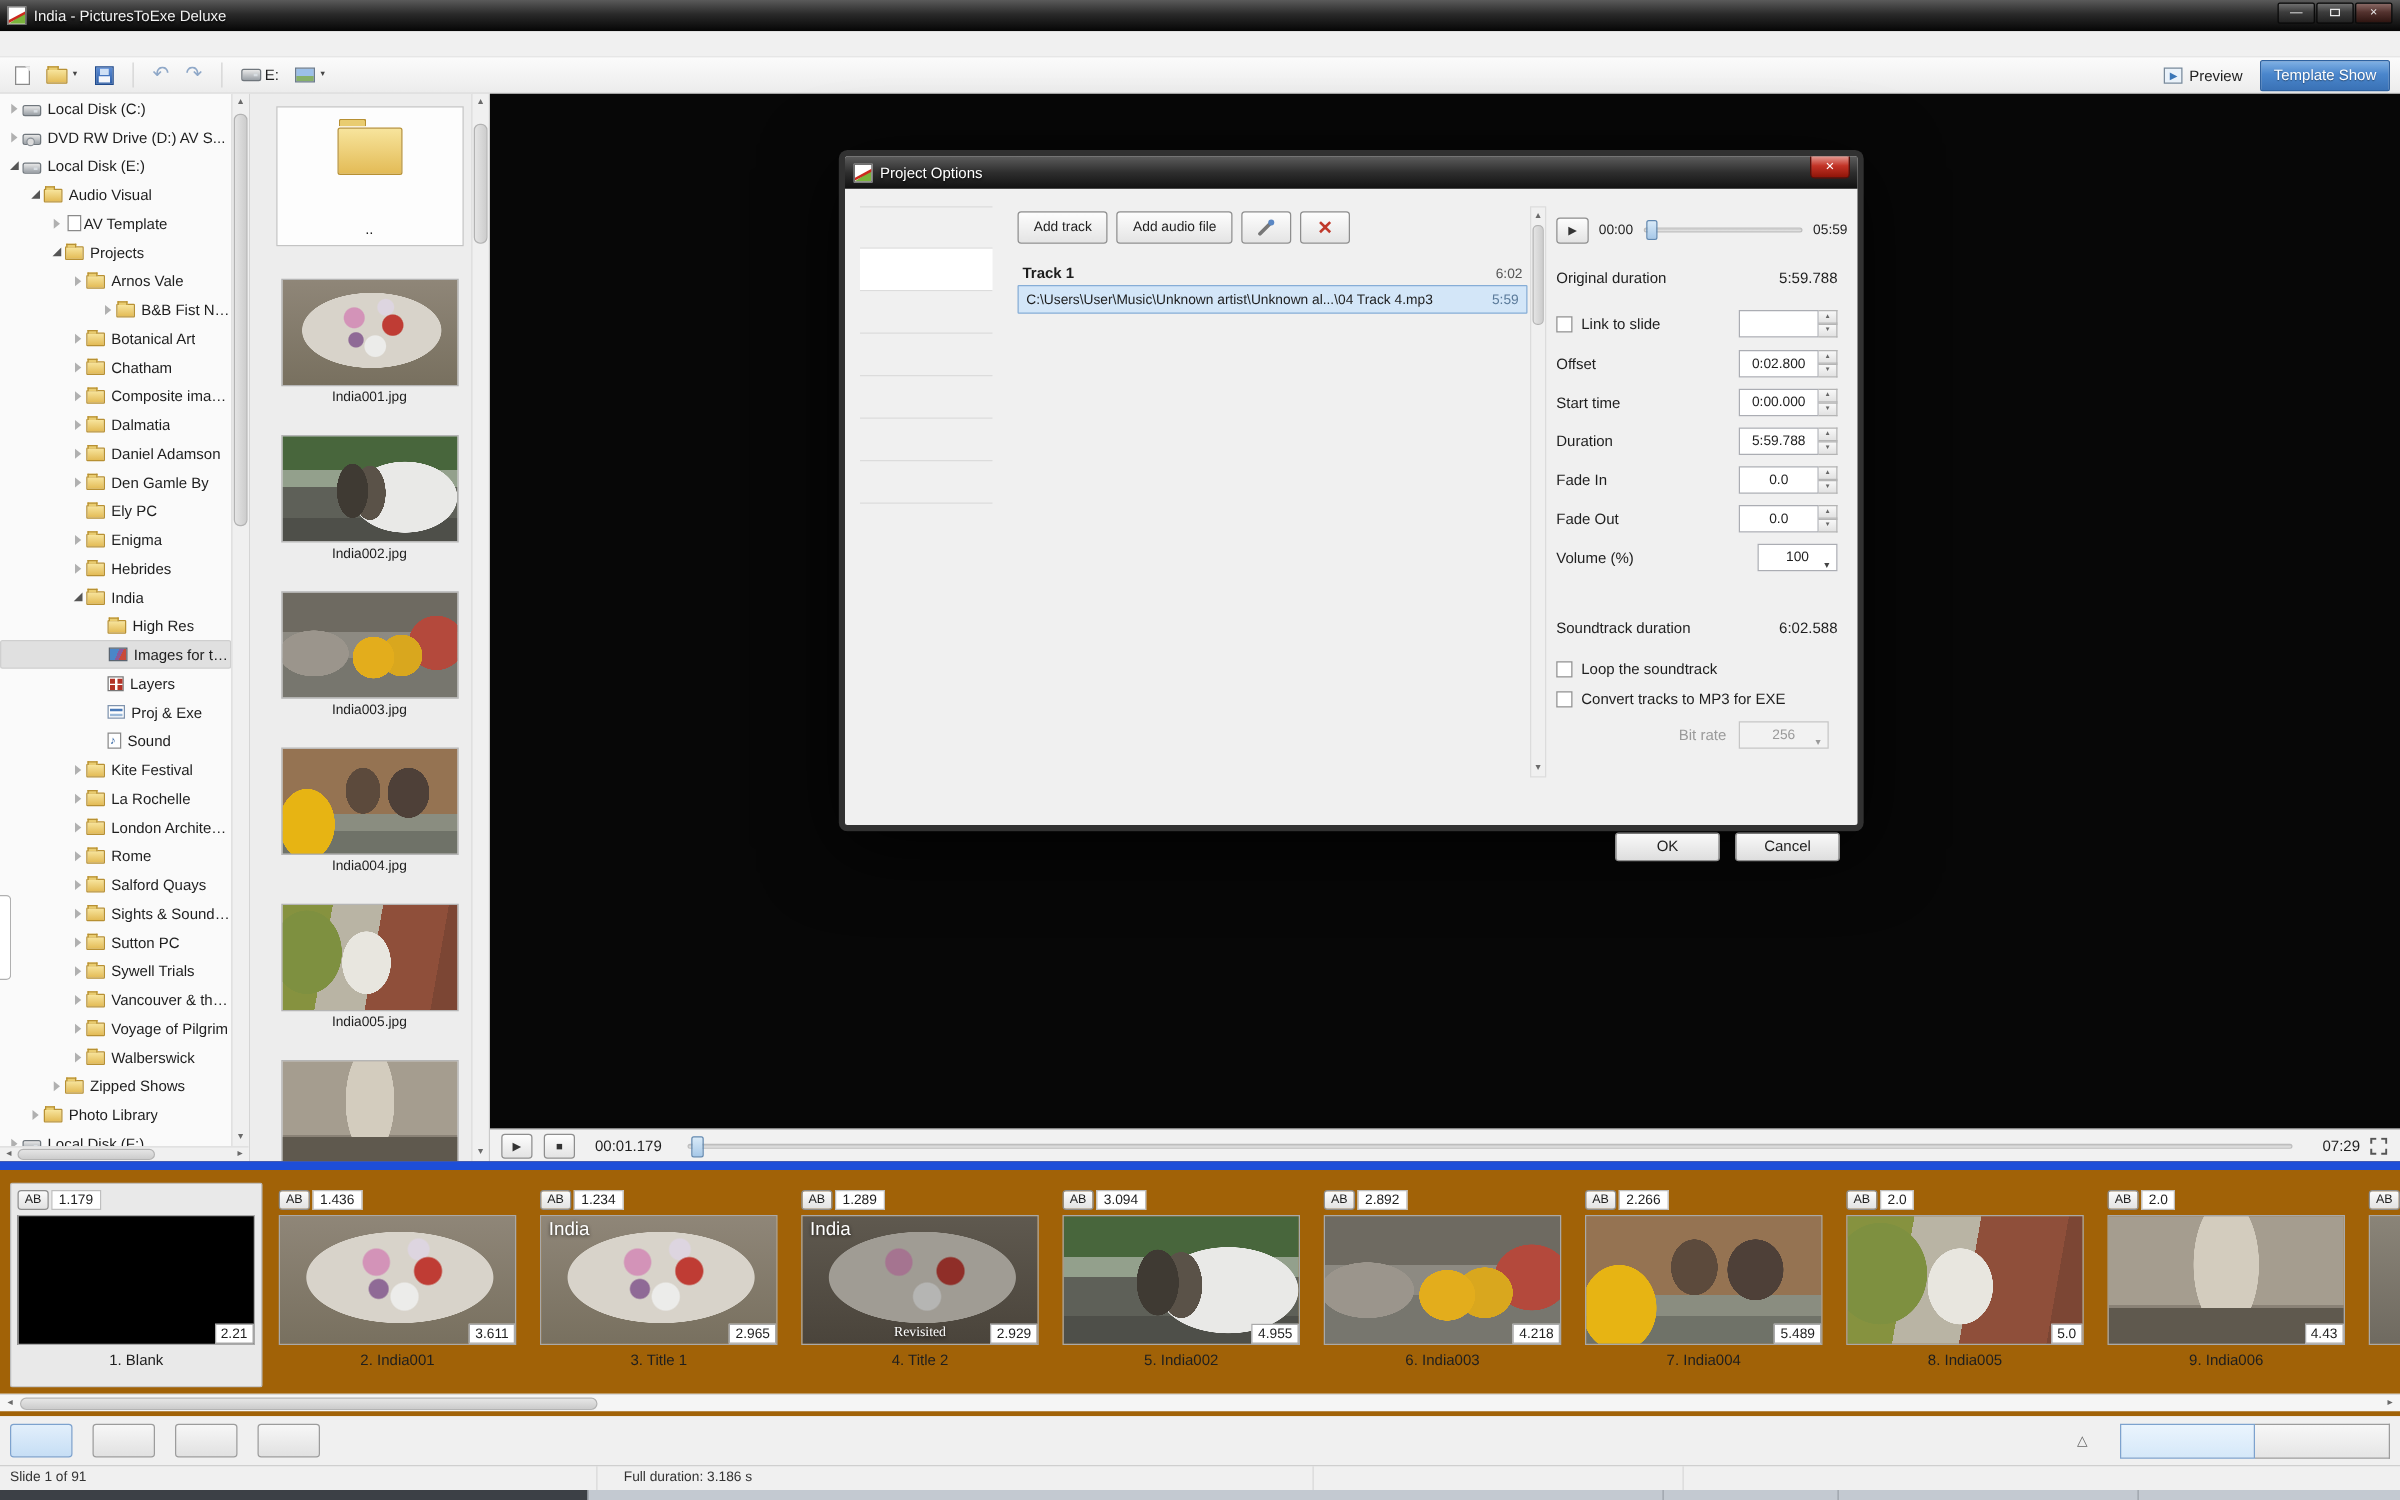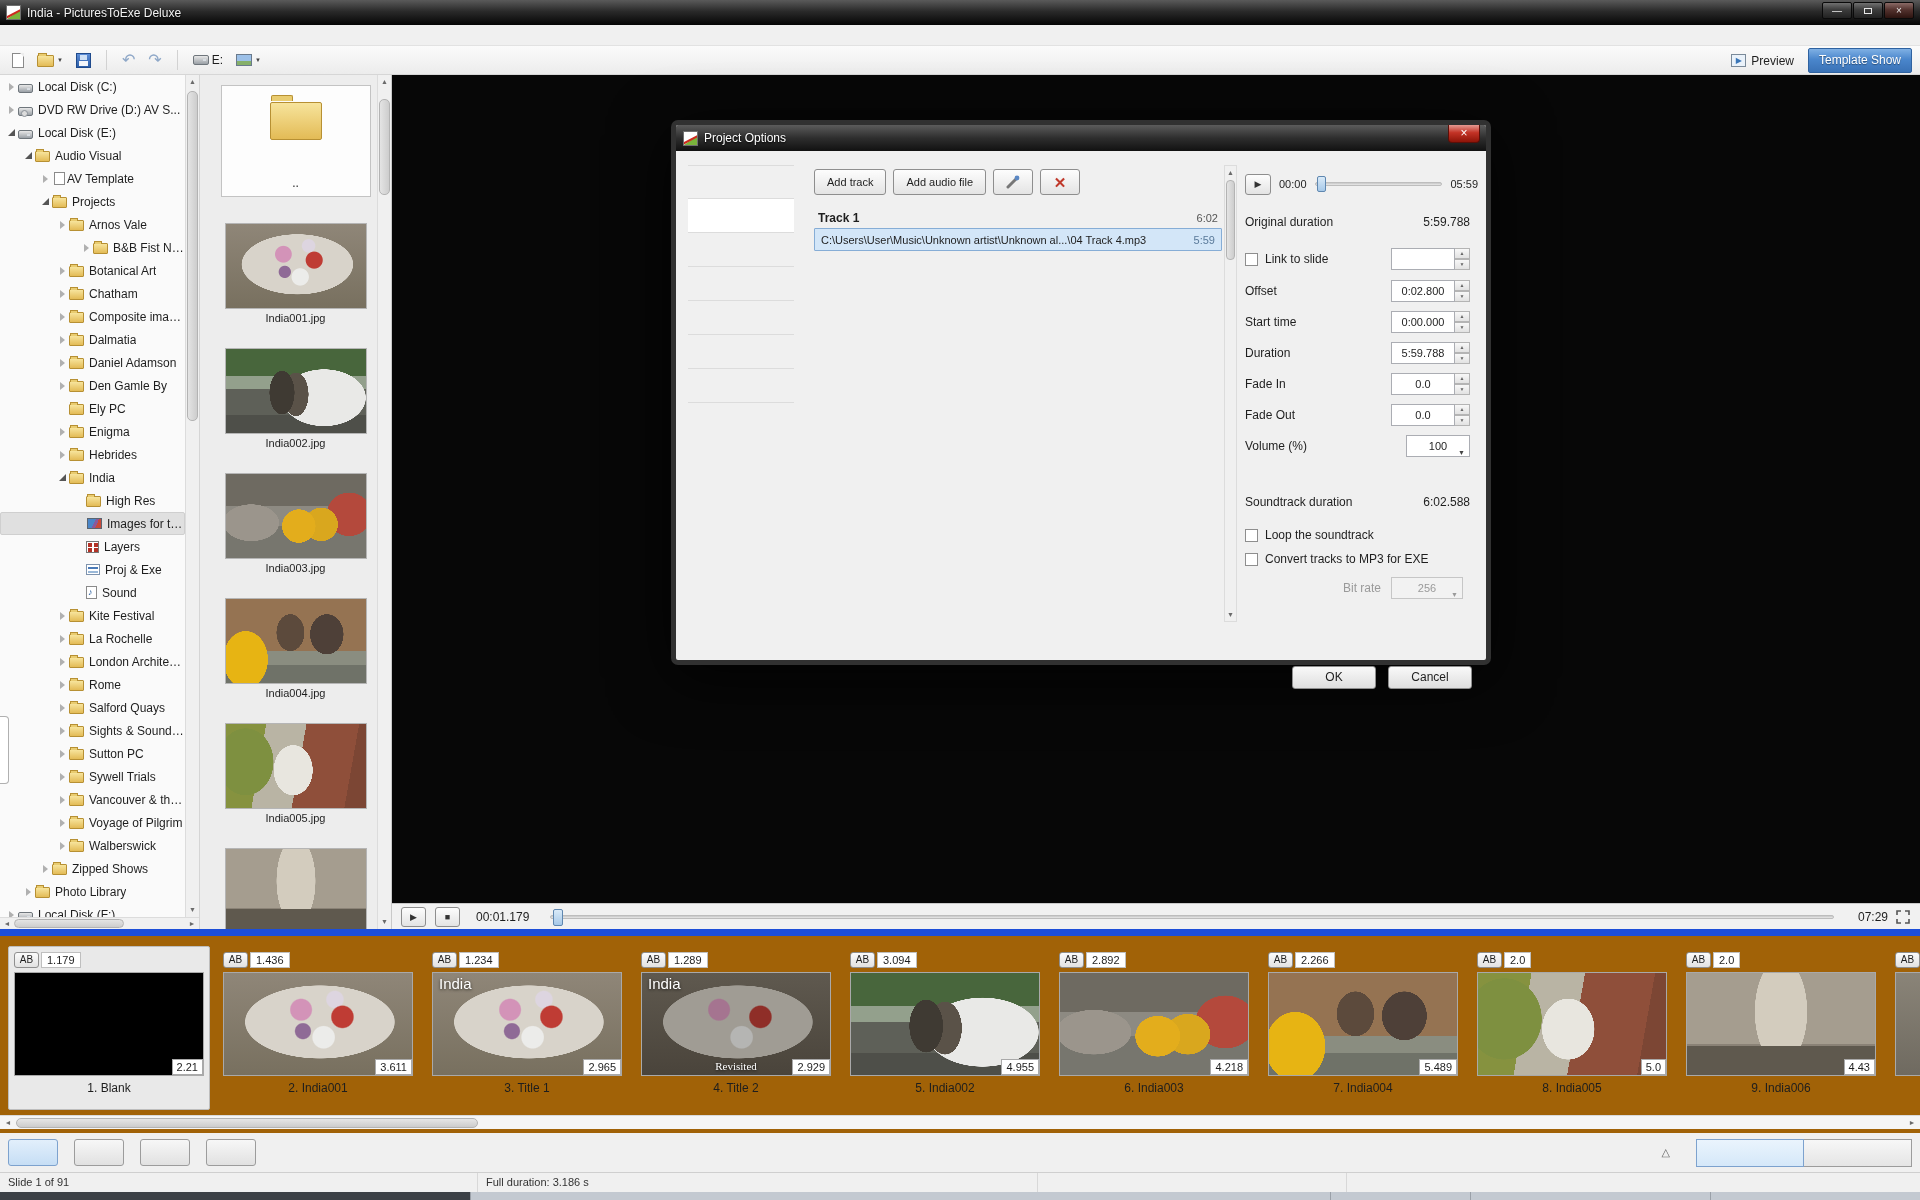--- a/index.html
+++ b/index.html
@@ -843,21 +843,21 @@
       <span class="strip-collapse">△</span>
       <span style="display:flex;">
           <div class="strip-tab active"></div>
           <div class="strip-tab"></div>
         </span>
     </div>
   </div>
 
   <div class="statusbar">
     <span class="sb-cell" style="left:0;width:478px;">Slide 1 of 91</span>
-    <span class="sb-cell" style="left:478px;width:560px;">Full duration: 3.186 s</span>
+    <span class="sb-cell" style="left:491px;width:560px;">Full duration: 3.186 s</span>
     <span class="sb-cell" style="left:1038px;width:309px;"></span>
     <span class="sb-cell" style="left:1347px;right:0;border-right:none;"></span>
   </div>
   <div class="taskbar-sliver">
     <span class="ts-seg" style="left:0;width:470px;background:#3c4046;"></span>
     <span class="ts-seg" style="left:470px;width:860px;border-left:1px solid #9aa0a8;"></span>
     <span class="ts-seg" style="left:1330px;width:140px;border-left:1px solid #9aa0a8;"></span>
     <span class="ts-seg" style="left:1470px;width:240px;border-left:1px solid #9aa0a8;"></span>
     <span class="ts-seg" style="left:1710px;right:0;border-left:1px solid #9aa0a8;"></span>
   </div>

